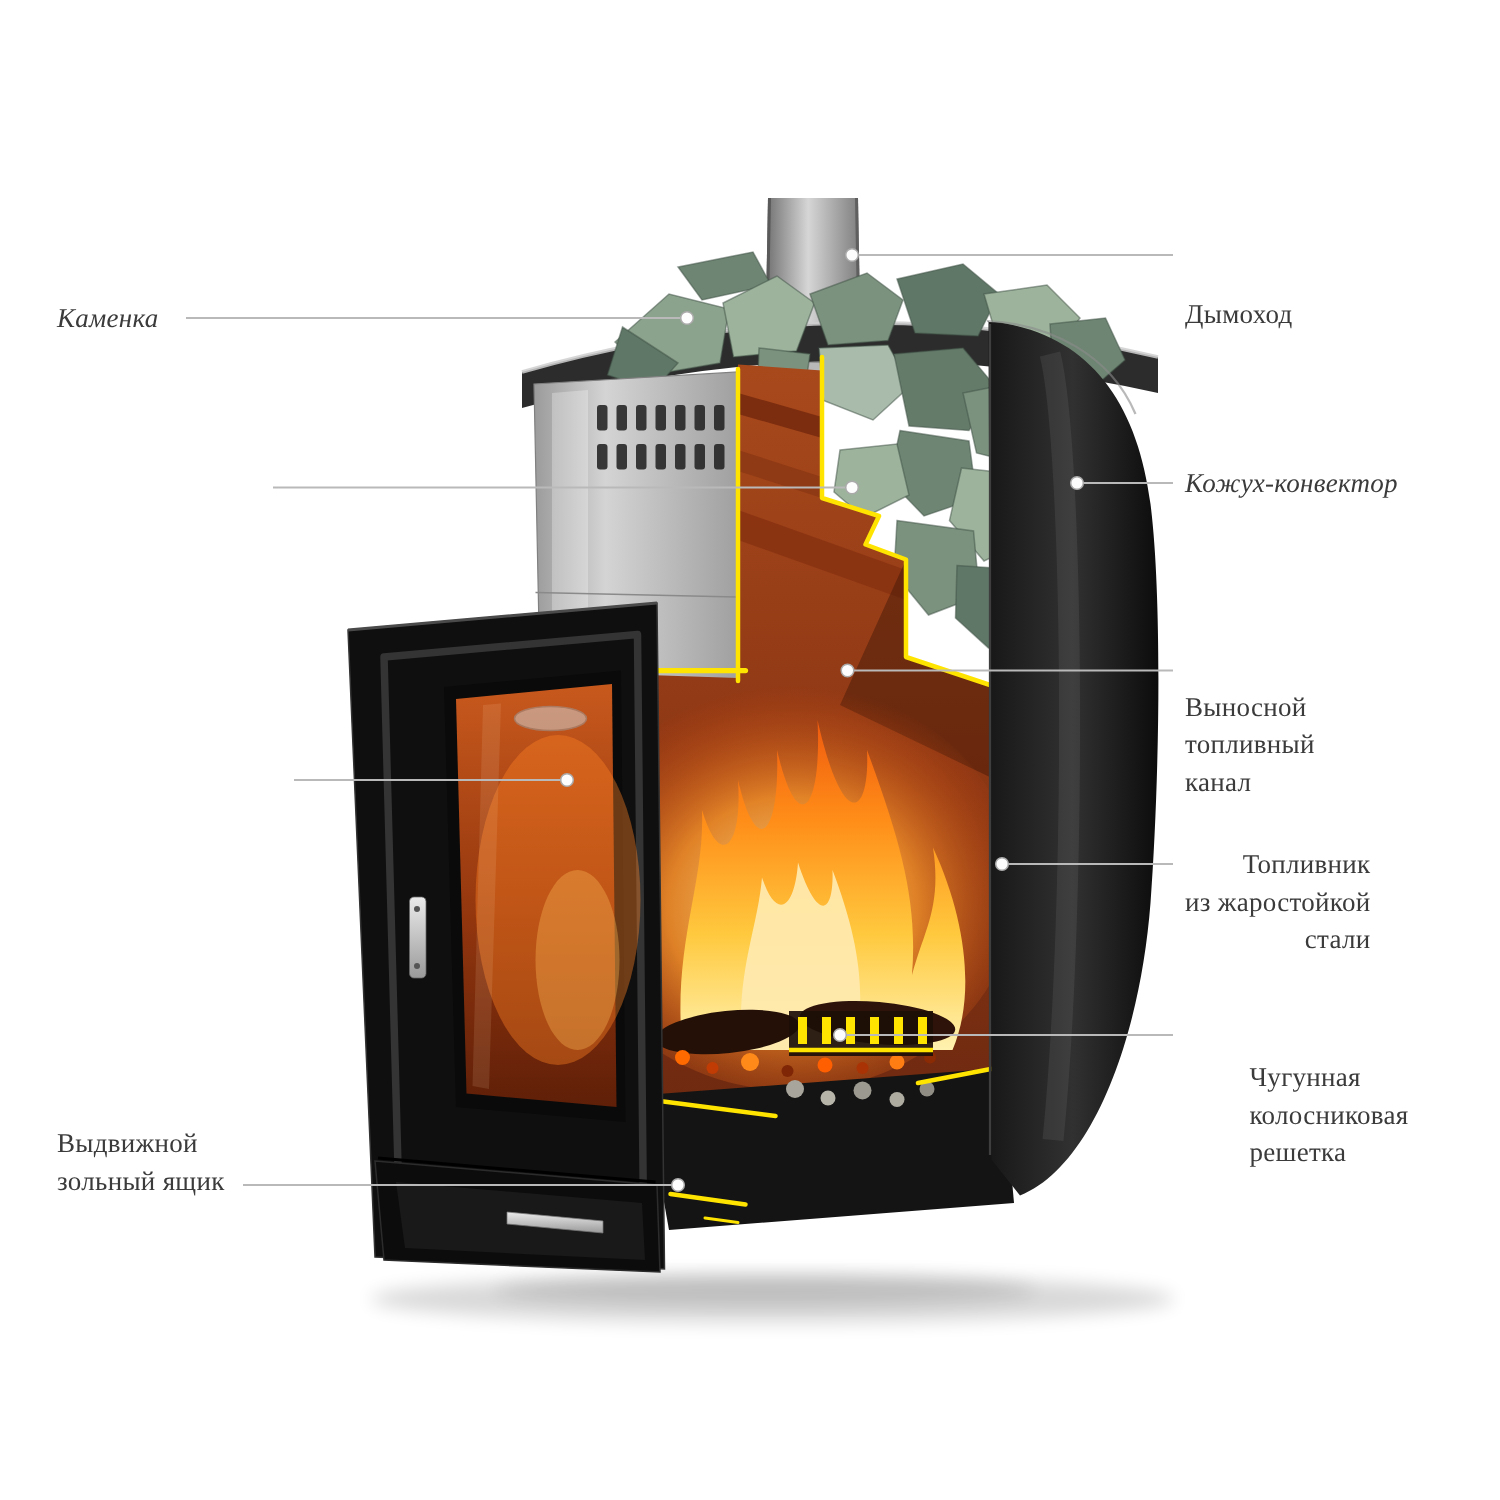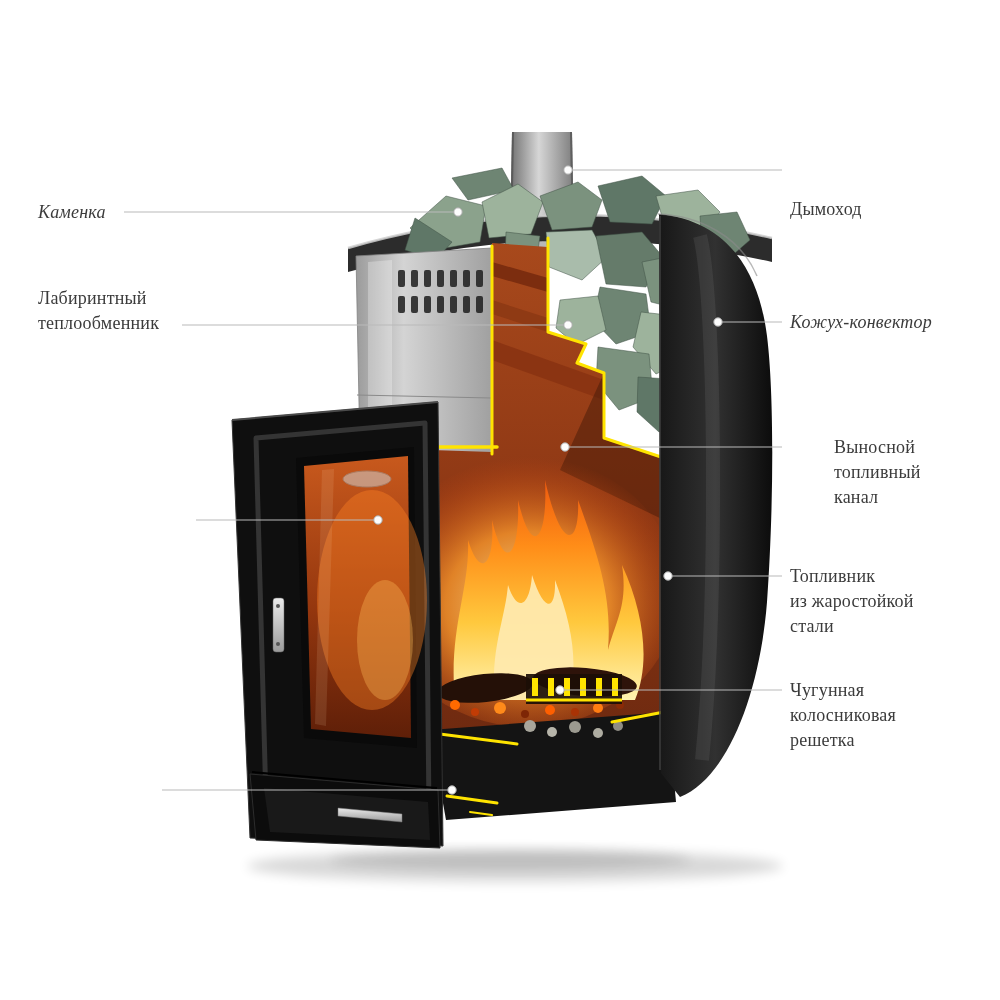--- a/index.html
+++ b/index.html
@@ -236,28 +236,28 @@
       <circle cx="452" cy="790" r="4.2"></circle>
       <circle cx="568" cy="170" r="4.2"></circle>
       <circle cx="718" cy="322" r="4.2"></circle>
       <circle cx="565" cy="447" r="4.2"></circle>
       <circle cx="668" cy="576" r="4.2"></circle>
       <circle cx="560" cy="690" r="4.2"></circle>
     </g>
   </svg>
 
   <div class="callout left" style="top:200px;font-style:italic;">Каменка</div>
-  <div class="callout left" style="top:286px;">Лабиринтный
-теплообменник</div>
+  <div class="callout left" style="top:750px;">Выдвижной
+зольный ящик</div>
 
   <div class="callout right" style="top:158px;margin-top:39px;">Дымоход</div>
   <div class="callout right" style="top:310px;font-style:italic;">Кожух-конвектор</div>
-  <div class="callout right" style="top:435px;margin-left:44px;">Выносной
+  <div class="callout right" style="top:459px;">Выносной
 топливный
 канал</div>
-  <div class="callout right" style="top:564px;">Топливник
+  <div class="callout right" style="top:564px;text-align:right;">Топливник
 из жаростойкой
 стали</div>
-  <div class="callout right" style="top:678px;">Чугунная
+  <div class="callout right" style="top:706px;margin-left:43px;">Чугунная
 колосниковая
 решетка</div>
 
 </div>
 
 </body></html>

